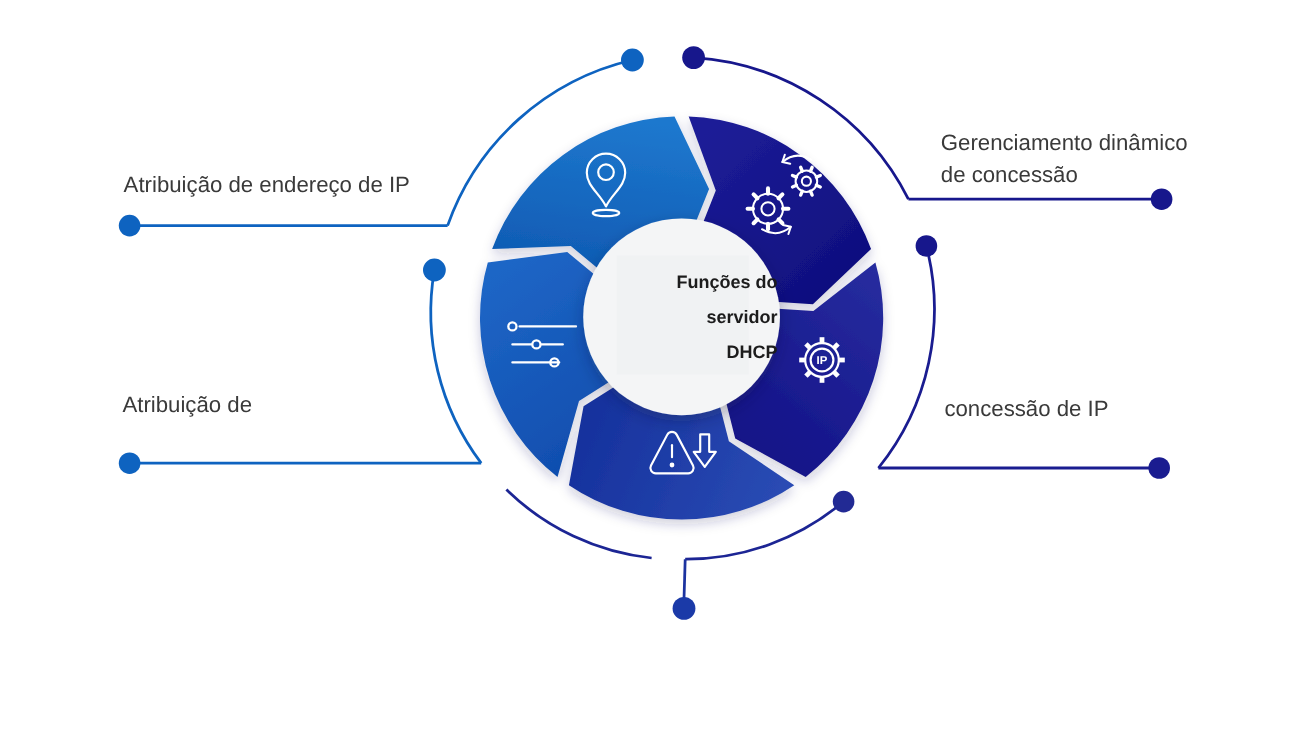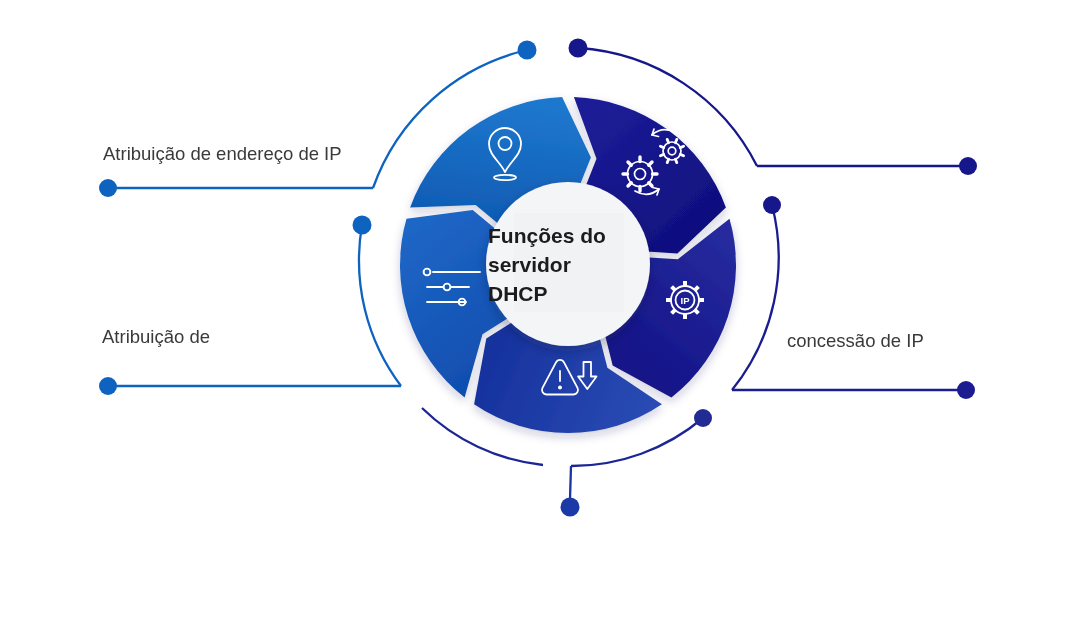--- a/index.html
+++ b/index.html
@@ -3,22 +3,22 @@
 <meta charset="utf-8">
 <style>
   html,body{margin:0;padding:0;background:#fff;}
   .stage{position:relative;width:1080px;height:620px;background:#ffffff;overflow:hidden;
          font-family:"Liberation Sans", sans-serif;}
   .art{position:absolute;left:0;top:0;}
   .label{position:absolute;color:#3a3a3a;font-size:18.5px;line-height:27px;}
   .label .ln{display:block;}
   .label-right{text-align:left;}
   .label-center{text-align:center;}
-  .center-text{position:absolute;left:488px;top:221px;width:160px;text-align:left;
-               color:#1c1c1c;font-weight:bold;font-size:21px;line-height:29px;}
+  .center-text{position:absolute;left:488px;top:221px;width:160px;text-align:right;
+               color:#1c1c1c;font-weight:bold;font-size:15px;line-height:29px;}
   .center-text .ln{display:block;}
 </style>
 </head>
 <body>
 
 <div class="stage">
 
   <svg class="art" width="1080" height="620" viewBox="0 0 1080 620">
     <defs>
       <linearGradient id="g1" x1="490" y1="95" x2="470" y2="240" gradientUnits="userSpaceOnUse">
@@ -164,20 +164,24 @@
   <div class="center-text">
     <span class="ln">Funções do</span>
     <span class="ln">servidor</span>
     <span class="ln">DHCP</span>
   </div>
 
   <div class="label" style="left:103px;top:140px;">
     <span class="ln">Atribuição de endereço de IP</span>
   </div>
 
+  <div class="label" style="left:784px;top:105px;">
+    <span class="ln">Gerenciamento dinâmico</span>
+    <span class="ln">de concessão</span>
+  </div>
 
   <div class="label" style="left:787px;top:327px;">
     <span class="ln">concessão de IP</span>
   </div>
 
 
   <div class="label label-right" style="left:102px;top:324px;width:240px;line-height:25.5px;">
     <span class="ln">Atribuição de</span>
   </div>
 

